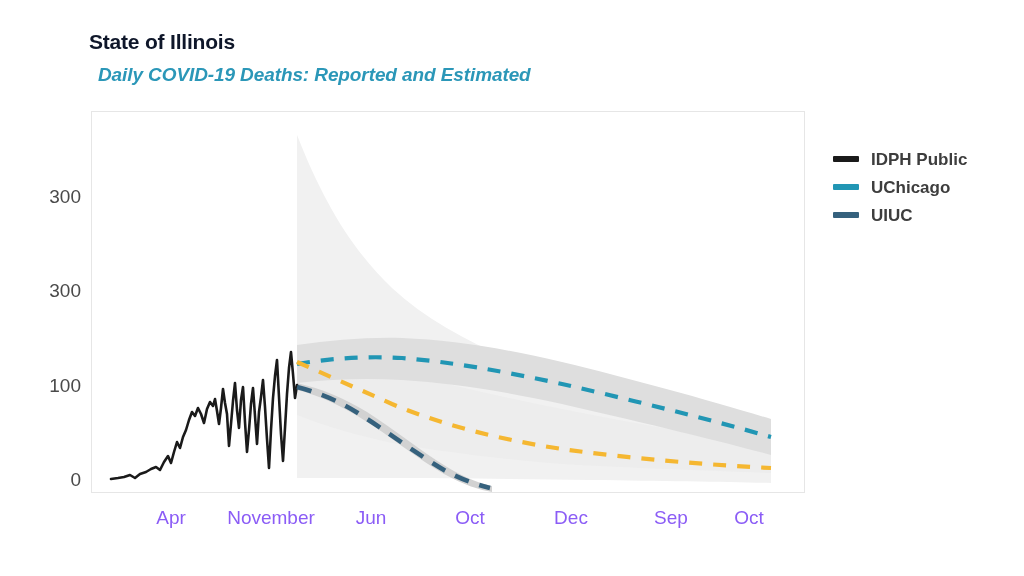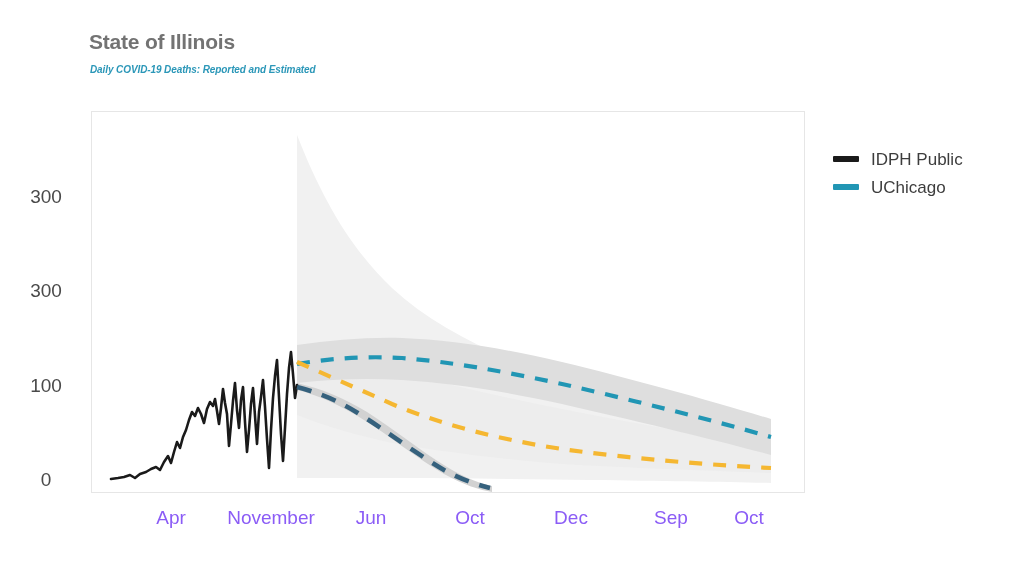--- a/index.html
+++ b/index.html
@@ -19,29 +19,29 @@
     left: 0; top: 0;
     width: 1024px;
     height: 576px;
   }
   .chart-title {
     position: absolute;
     left: 89px;
     top: 30px;
     font-size: 21px;
     font-weight: bold;
-    color: #737373;
+    color: #0f172a;
     letter-spacing: -0.2px;
     white-space: nowrap;
   }
   .chart-subtitle {
     position: absolute;
-    left: 90px;
+    left: 98px;
     top: 64px;
-    font-size: 10px;
+    font-size: 19px;
     font-style: italic;
     font-weight: bold;
     color: #2b97b8;
     letter-spacing: -0.1px;
     white-space: nowrap;
   }
   .plot-frame {
     position: absolute;
     left: 91px;
     top: 111px;
@@ -54,21 +54,21 @@
   }
   .plot-svg {
     position: absolute;
     left: 0;
     top: 0;
   }
   .ytick {
     position: absolute;
     right: 0;
     width: 70px;
-    text-align: center;
+    text-align: right;
     font-size: 19px;
     color: #4a4a4a;
     line-height: 1;
   }
   .ytick-wrap {
     position: absolute;
     left: 9px;
     top: 0;
     width: 72px;
     height: 576px;
@@ -105,20 +105,21 @@
     height: 6px;
     border-radius: 1px;
     margin-right: 12px;
     flex: 0 0 auto;
   }
   .legend-label {
     font-size: 17px;
     color: #3d3d3d;
     white-space: nowrap;
     line-height: 1;
+    font-weight: bold;
   }
 </style>
 </head>
 <body>
 
 <div id="chart-root">
 
   <div class="chart-title">State of Illinois</div>
   <div class="chart-subtitle">Daily COVID-19 Deaths: Reported and Estimated</div>
 
@@ -174,15 +175,19 @@
 
   <div class="legend">
     <div class="legend-row">
       <span class="legend-swatch" style="background:#1a1a1a"></span>
       <span class="legend-label">IDPH Public</span>
     </div>
     <div class="legend-row">
       <span class="legend-swatch" style="background:#2196b4"></span>
       <span class="legend-label">UChicago</span>
     </div>
+    <div class="legend-row">
+      <span class="legend-swatch" style="background:#35617d"></span>
+      <span class="legend-label">UIUC</span>
+    </div>
   </div>
 
 </div>
 
 </body></html>

